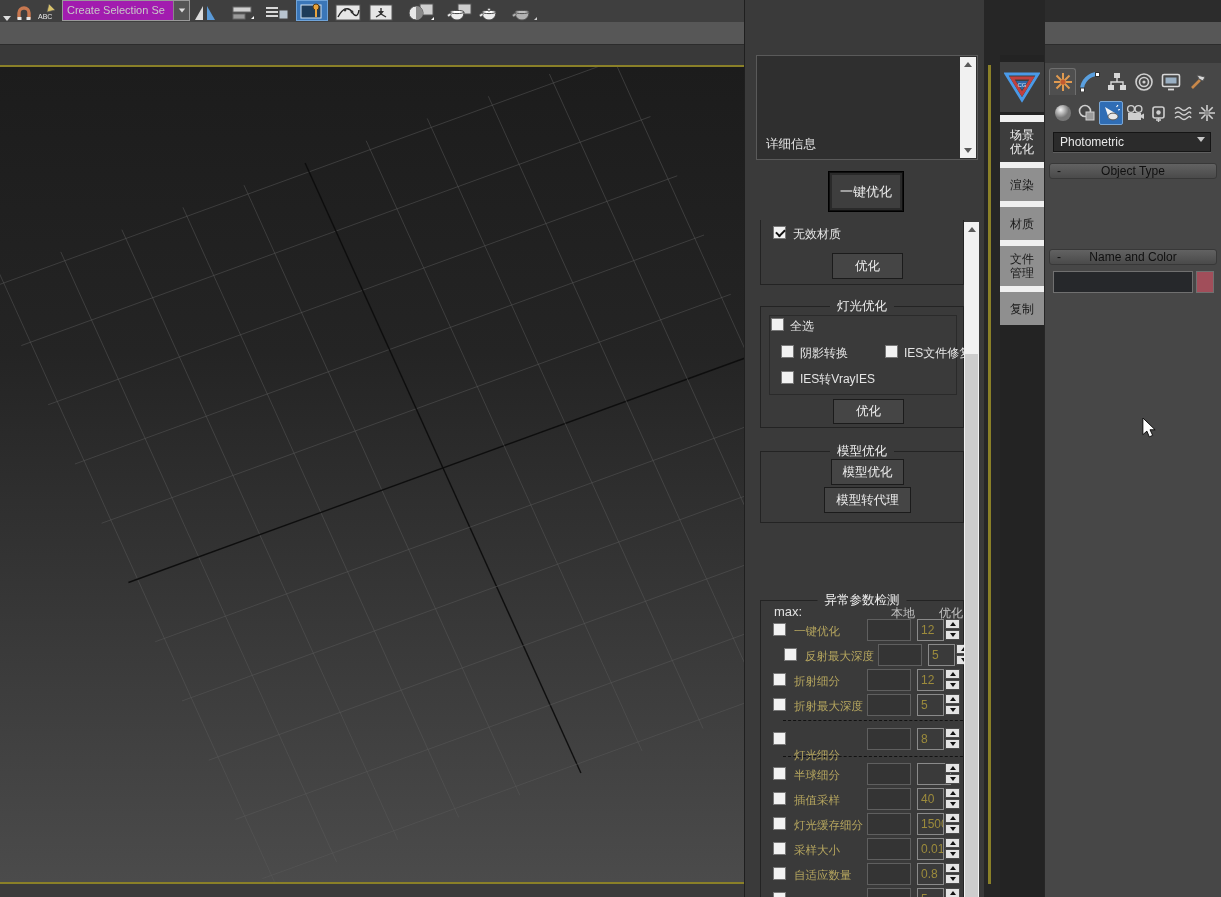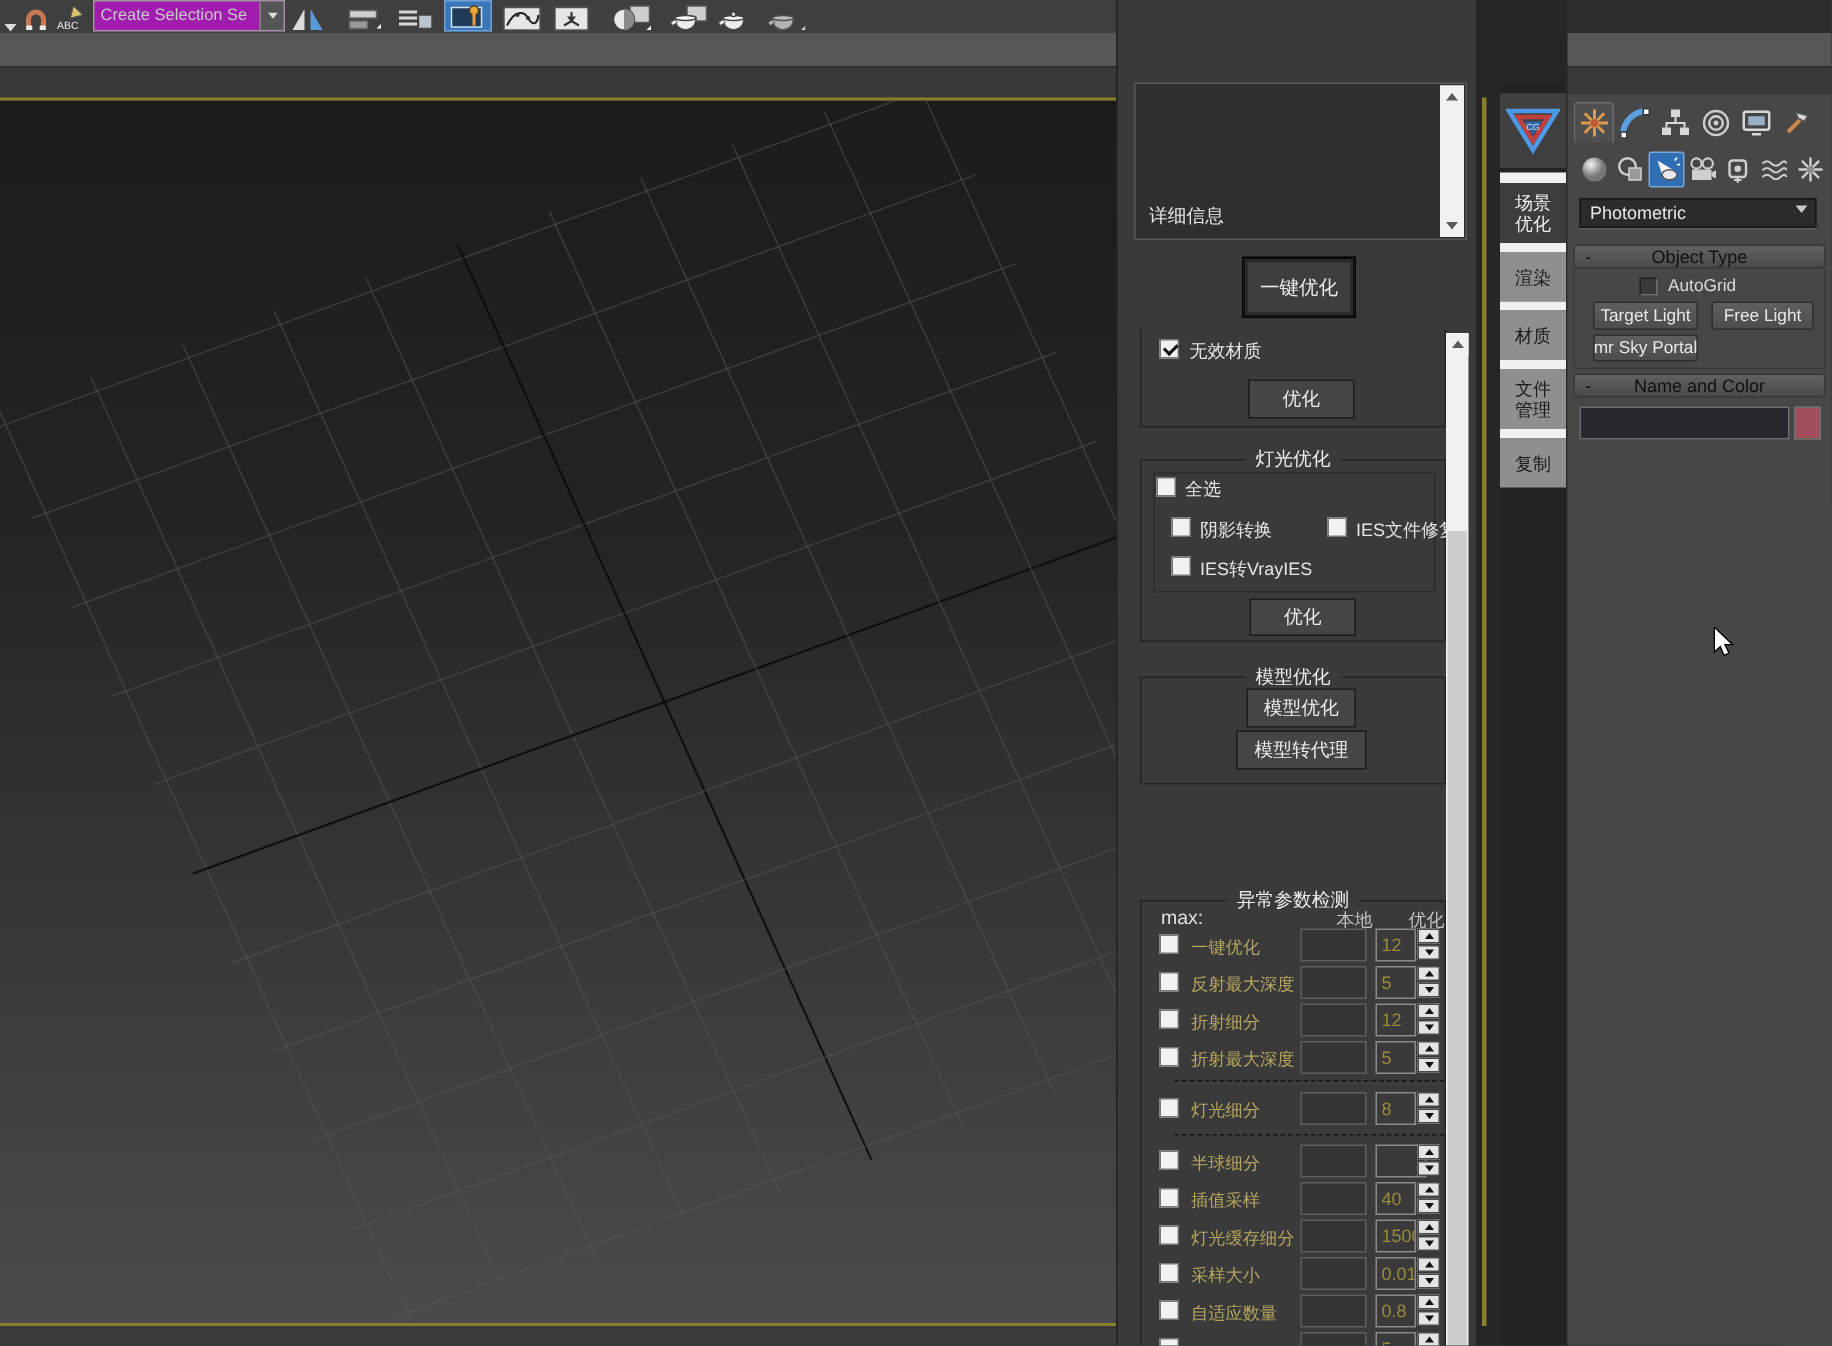--- a/index.html
+++ b/index.html
@@ -375,33 +375,20 @@
 
     <div class="dropdown">
       <span>Photometric</span>
       <span class="darr"><span class="tri-dn" style="border-top-color:#c8c8c8"></span></span>
     </div>
 
     <div class="rollhdr" style="top:100px;">
       <span class="minus">-</span>
       <span>Object Type</span>
     </div>
-    <div class="rbox" style="top:116px;height:67px;">
-      <span class="sunkcb" style="left:43px;top:6px;"></span>
-      <span class="cplabel" style="left:62px;top:6px;">AutoGrid</span>
-      <div class="cpbtn" style="left:12px;top:22px;width:70px;height:19px;">
-        <span>Target Light</span>
-      </div>
-      <div class="cpbtn" style="left:91px;top:22px;width:68px;height:19px;">
-        <span>Free Light</span>
-      </div>
-      <div class="cpbtn" style="left:12px;top:44px;width:70px;height:18px;">
-        <span>mr Sky Portal</span>
-      </div>
-    </div>
 
     <div class="rollhdr" style="top:186px;">
       <span class="minus">-</span>
       <span>Name and Color</span>
     </div>
     <div class="namefield">
       <span></span>
     </div>
     <div class="swatch" style="background:#a14e5a;"></div>
   </div>
@@ -473,21 +460,21 @@
             <div class="spinval" style="left:156px;top:0;width:27px;height:22px;">12</div>
             <div class="spin" style="left:184px;top:0;">
               <span class="sbx up">
                 <span class="mini-up"></span>
               </span>
               <span class="sbx dn">
                 <span class="mini-dn"></span>
               </span>
             </div>
           </div>
-          <div style="position: absolute; left: 0px; top: 43px; width: 202px; height: 24px;">
+          <div style="position: absolute; left: 11px; top: 43px; width: 202px; height: 24px;">
             <span class="cb" style="left:12px;top:4px;"></span>
             <span class="olab" style="left:33px;top:5px;">反射最大深度</span>
             <div class="field" style="left:106px;top:0;width:44px;height:22px;"></div>
             <div class="spinval" style="left:156px;top:0;width:27px;height:22px;">5</div>
             <div class="spin" style="left:184px;top:0;">
               <span class="sbx up">
                 <span class="mini-up"></span>
               </span>
               <span class="sbx dn">
                 <span class="mini-dn"></span>
@@ -517,21 +504,21 @@
               <span class="sbx up">
                 <span class="mini-up"></span>
               </span>
               <span class="sbx dn">
                 <span class="mini-dn"></span>
               </span>
             </div>
           </div>
           <div style="position: absolute; left: 0px; top: 127px; width: 202px; height: 24px;">
             <span class="cb" style="left:12px;top:4px;"></span>
-            <span class="olab" style="left:33px;top:5px;">灯光细分</span>
+            <span class="olab" style="left:33px;top:20px;">灯光细分</span>
             <div class="field" style="left:106px;top:0;width:44px;height:22px;"></div>
             <div class="spinval" style="left:156px;top:0;width:27px;height:22px;">8</div>
             <div class="spin" style="left:184px;top:0;">
               <span class="sbx up">
                 <span class="mini-up"></span>
               </span>
               <span class="sbx dn">
                 <span class="mini-dn"></span>
               </span>
             </div>

